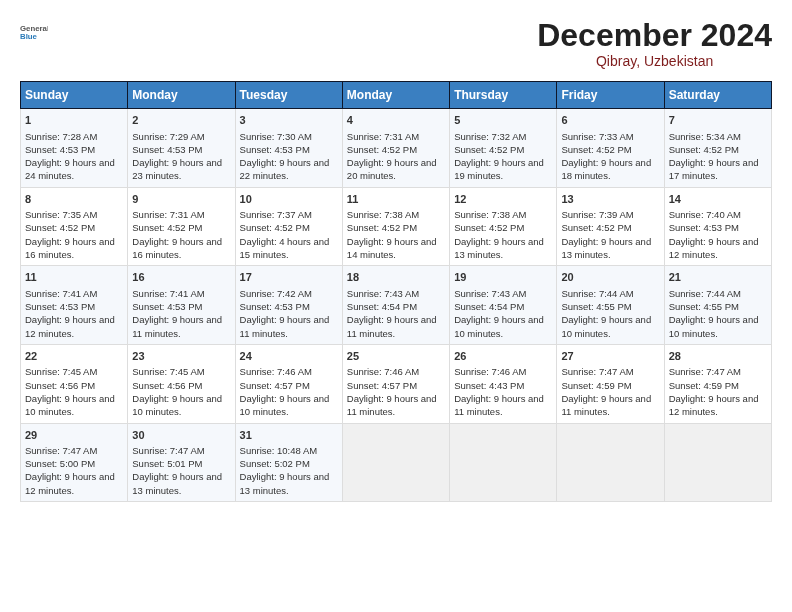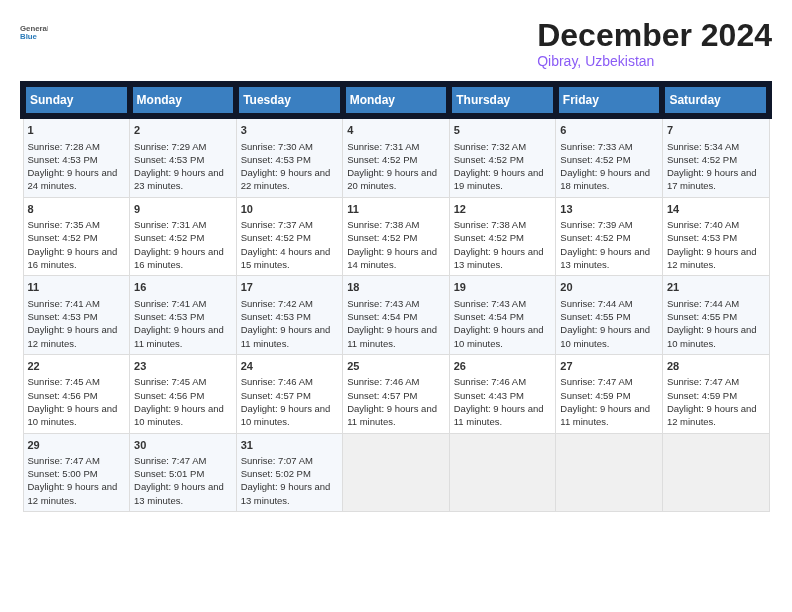--- a/index.html
+++ b/index.html
@@ -23,45 +23,45 @@
     .logo {
       display: flex;
       align-items: center;
       gap: 4px;
     }
     .logo-icon {
       width: 28px;
       height: 28px;
     }
     .title-block {
-      text-align: left;
+      text-align: center;
     }
     .main-title {
       font-size: 32px;
       font-weight: bold;
       color: #222;
       line-height: 1.1;
     }
     .subtitle {
       font-size: 14px;
-      color: #8b5cf6;
+      color: #7f1d1d;
     }
     table {
       width: 100%;
       border-collapse: collapse;
       table-layout: fixed;
     }
     thead tr th {
       background-color: #3a7fc1;
       color: #fff;
       font-size: 12px;
       font-weight: bold;
       padding: 6px 4px;
       text-align: left;
-      border: 6px solid #0f172a;
+      border: 1px solid #0f172a;
     }
     tbody tr td {
       font-size: 9.5px;
       color: #333;
       padding: 4px 4px;
       vertical-align: top;
       border: 1px solid #ddd;
       line-height: 1.4;
     }
     tbody tr:nth-child(odd) td {
@@ -294,21 +294,21 @@
         <span>Daylight: 9 hours and 12 minutes.</span>
       </td>
           <td>
         <span class="day-number">30</span>
         <span>Sunrise: 7:47 AM</span><br>
         <span>Sunset: 5:01 PM</span><br>
         <span>Daylight: 9 hours and 13 minutes.</span>
       </td>
           <td>
         <span class="day-number">31</span>
-        <span>Sunrise: 7:07 AM</span><br>
+        <span>Sunrise: 10:48 AM</span><br>
         <span>Sunset: 5:02 PM</span><br>
         <span>Daylight: 9 hours and 13 minutes.</span>
       </td>
           <td class="empty-cell"></td>
           <td class="empty-cell"></td>
           <td class="empty-cell"></td>
           <td class="empty-cell"></td>
         </tr>
       </tbody>
   </table>

